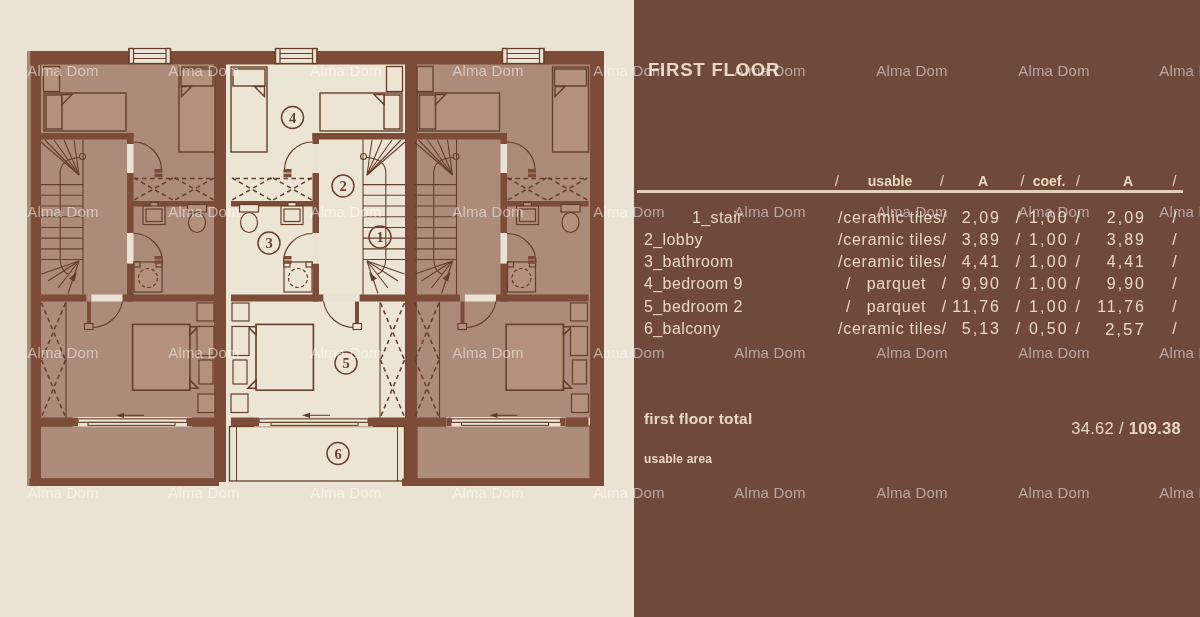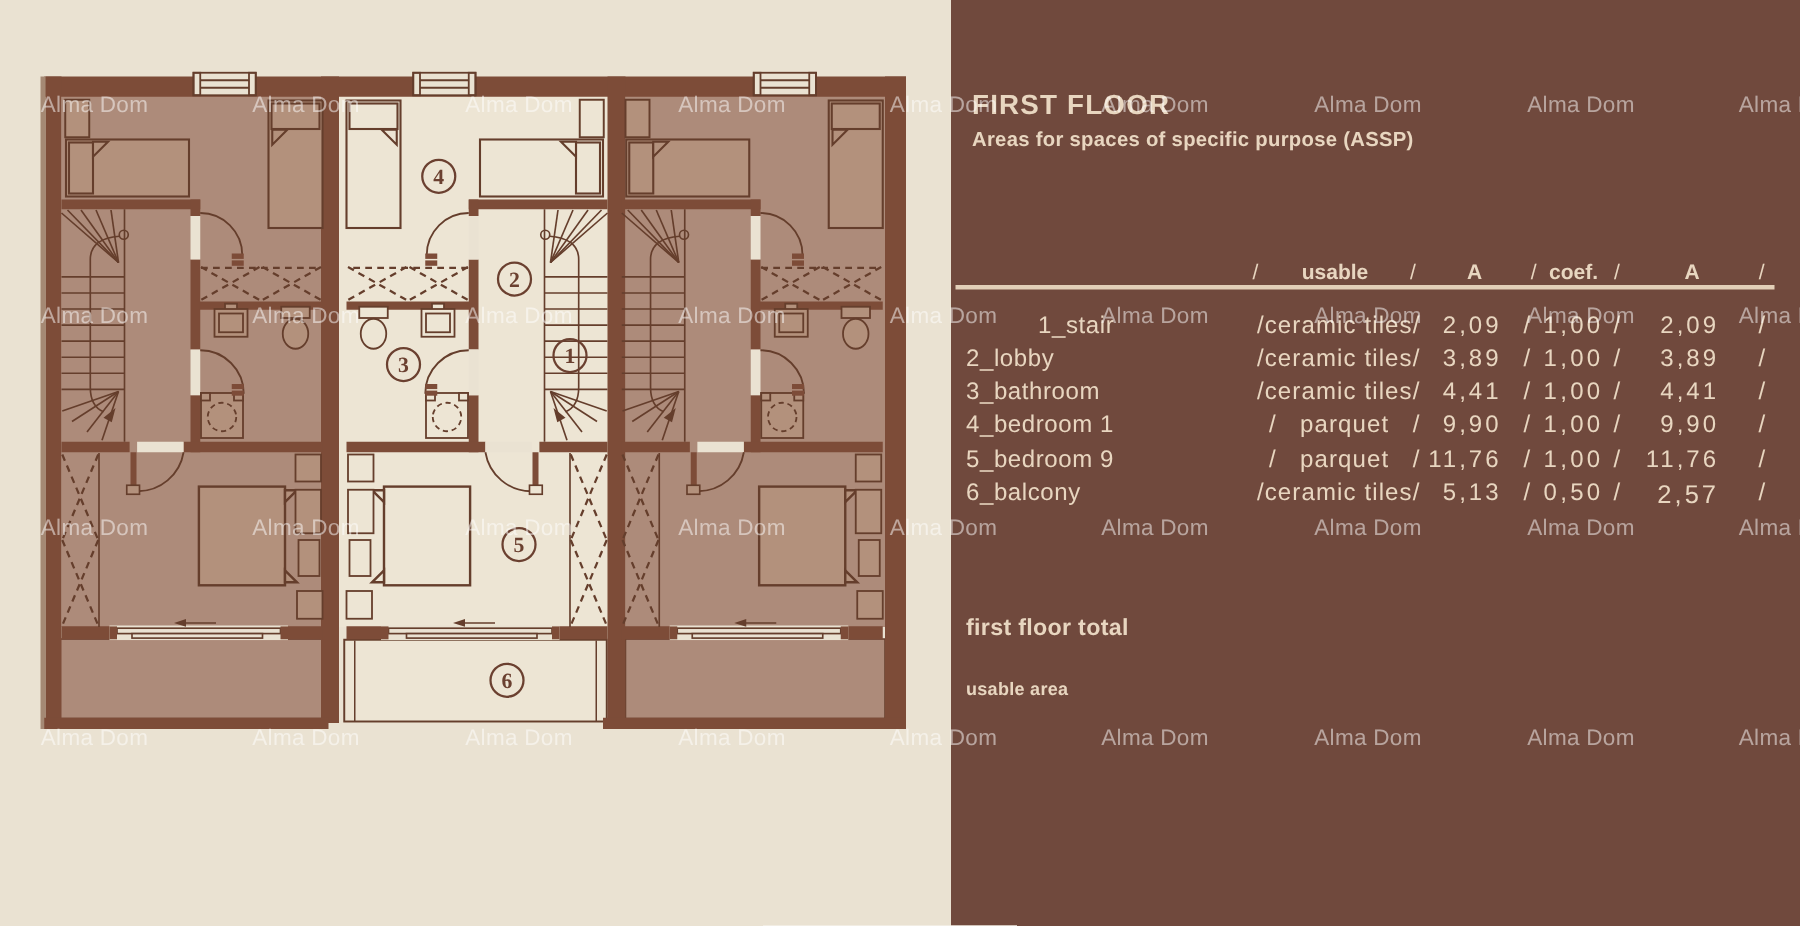--- a/index.html
+++ b/index.html
@@ -208,21 +208,20 @@
 <text x="292.5" y="122.5">4</text>
 <circle cx="346" cy="363" r="11" fill="none" stroke="#6b4030" stroke-width="1.5"></circle>
 <text x="346" y="368">5</text>
 <circle cx="338" cy="453.5" r="11" fill="none" stroke="#6b4030" stroke-width="1.5"></circle>
 <text x="338" y="458.5">6</text>
 </g>
 </svg>
 
 <div class="t b" style="left:648px;top:59px;font-size:18.5px;letter-spacing:.8px;">FIRST FLOOR</div>
 
-<div class="t b" style="left:648px;top:85px;font-size:13.5px;letter-spacing:.2px;">Areas for spaces of specific purpose (ASSP)</div>
 
 <div class="t" style="left:837px;top:173px;font-size:14px;transform:translateX(-50%);">/</div>
 <div class="t b" style="left:890px;top:173px;font-size:14px;transform:translateX(-50%);">usable</div>
 <div class="t" style="left:942px;top:173px;font-size:14px;transform:translateX(-50%);">/</div>
 <div class="t b" style="left:983px;top:173px;font-size:14px;transform:translateX(-50%);">A</div>
 <div class="t" style="left:1022.5px;top:173px;font-size:14px;transform:translateX(-50%);">/</div>
 <div class="t b" style="left:1049px;top:173px;font-size:14px;transform:translateX(-50%);">coef.</div>
 <div class="t" style="left:1078px;top:173px;font-size:14px;transform:translateX(-50%);">/</div>
 <div class="t b" style="left:1128px;top:173px;font-size:14px;transform:translateX(-50%);">A</div>
 <div class="t" style="left:1174.5px;top:173px;font-size:14px;transform:translateX(-50%);">/</div>
@@ -240,43 +239,44 @@
 <div class="t" style="left:910px;top:231.1px;width:91px;font-size:16px;letter-spacing:2px;text-align:right;">3,89</div>
 <div class="t" style="left:999px;top:231.1px;width:100px;font-size:16px;letter-spacing:2.2px;text-align:center;">/&nbsp;1,00&nbsp;/</div>
 <div class="t" style="left:1055px;top:231.1px;width:91px;font-size:16px;letter-spacing:2px;text-align:right;">3,89</div>
 <div class="t" style="left:1168px;top:231.1px;width:13px;font-size:16px;text-align:center;">/</div>
 <div class="t" style="left:644px;top:253.2px;font-size:16px;letter-spacing:.4px;">3_bathroom</div>
 <div class="t" style="left:778px;top:253.2px;width:169px;font-size:16px;letter-spacing:.75px;text-align:right;">/ceramic tiles/</div>
 <div class="t" style="left:910px;top:253.2px;width:91px;font-size:16px;letter-spacing:2px;text-align:right;">4,41</div>
 <div class="t" style="left:999px;top:253.2px;width:100px;font-size:16px;letter-spacing:2.2px;text-align:center;">/&nbsp;1,00&nbsp;/</div>
 <div class="t" style="left:1055px;top:253.2px;width:91px;font-size:16px;letter-spacing:2px;text-align:right;">4,41</div>
 <div class="t" style="left:1168px;top:253.2px;width:13px;font-size:16px;text-align:center;">/</div>
-<div class="t" style="left:644px;top:275.4px;font-size:16px;letter-spacing:.4px;">4_bedroom 1</div>
+<div class="t" style="left:644px;top:275.4px;font-size:16px;letter-spacing:.4px;">4_bedroom 9</div>
 <div class="t" style="left:778px;top:275.4px;width:169px;font-size:16px;letter-spacing:.75px;text-align:right;">/&nbsp;&nbsp;&nbsp;parquet&nbsp;&nbsp;&nbsp;/</div>
 <div class="t" style="left:910px;top:275.4px;width:91px;font-size:16px;letter-spacing:2px;text-align:right;">9,90</div>
 <div class="t" style="left:999px;top:275.4px;width:100px;font-size:16px;letter-spacing:2.2px;text-align:center;">/&nbsp;1,00&nbsp;/</div>
 <div class="t" style="left:1055px;top:275.4px;width:91px;font-size:16px;letter-spacing:2px;text-align:right;">9,90</div>
 <div class="t" style="left:1168px;top:275.4px;width:13px;font-size:16px;text-align:center;">/</div>
-<div class="t" style="left:644px;top:297.5px;font-size:16px;letter-spacing:.4px;">5_bedroom 9</div>
+<div class="t" style="left:644px;top:297.5px;font-size:16px;letter-spacing:.4px;">5_bedroom 2</div>
 <div class="t" style="left:778px;top:297.5px;width:169px;font-size:16px;letter-spacing:.75px;text-align:right;">/&nbsp;&nbsp;&nbsp;parquet&nbsp;&nbsp;&nbsp;/</div>
 <div class="t" style="left:910px;top:297.5px;width:91px;font-size:16px;letter-spacing:2px;text-align:right;">11,76</div>
 <div class="t" style="left:999px;top:297.5px;width:100px;font-size:16px;letter-spacing:2.2px;text-align:center;">/&nbsp;1,00&nbsp;/</div>
 <div class="t" style="left:1055px;top:297.5px;width:91px;font-size:16px;letter-spacing:2px;text-align:right;">11,76</div>
 <div class="t" style="left:1168px;top:297.5px;width:13px;font-size:16px;text-align:center;">/</div>
 <div class="t" style="left:644px;top:319.6px;font-size:16px;letter-spacing:.4px;">6_balcony</div>
 <div class="t" style="left:778px;top:319.6px;width:169px;font-size:16px;letter-spacing:.75px;text-align:right;">/ceramic tiles/</div>
 <div class="t" style="left:910px;top:319.6px;width:91px;font-size:16px;letter-spacing:2px;text-align:right;">5,13</div>
 <div class="t" style="left:999px;top:319.6px;width:100px;font-size:16px;letter-spacing:2.2px;text-align:center;">/&nbsp;0,50&nbsp;/</div>
 <div class="t" style="left:1055px;top:319.6px;width:91px;font-size:17px;letter-spacing:2px;text-align:right;">2,57</div>
 <div class="t" style="left:1168px;top:319.6px;width:13px;font-size:16px;text-align:center;">/</div>
 
 <div class="t b" style="left:644px;top:410px;font-size:15.5px;letter-spacing:.2px;">first floor total</div>
 
 <div class="t b" style="left:644px;top:432px;font-size:12px;letter-spacing:.2px;margin-top:20px;">usable area</div>
 
+<div class="t" style="left:1000px;top:418.5px;width:181px;font-size:16.5px;text-align:right;letter-spacing:.3px;">34.62 / <span class="b">109.38</span></div>
 
 <span class="wm" style="left:63px;top:70px;">Alma Dom</span>
 <span class="wm" style="left:204px;top:70px;">Alma Dom</span>
 <span class="wm" style="left:346px;top:70px;">Alma Dom</span>
 <span class="wm" style="left:488px;top:70px;">Alma Dom</span>
 <span class="wm" style="left:629px;top:70px;">Alma Dom</span>
 <span class="wm" style="left:770px;top:70px;">Alma Dom</span>
 <span class="wm" style="left:912px;top:70px;">Alma Dom</span>
 <span class="wm" style="left:1054px;top:70px;">Alma Dom</span>
 <span class="wm" style="left:1195px;top:70px;">Alma Dom</span>

